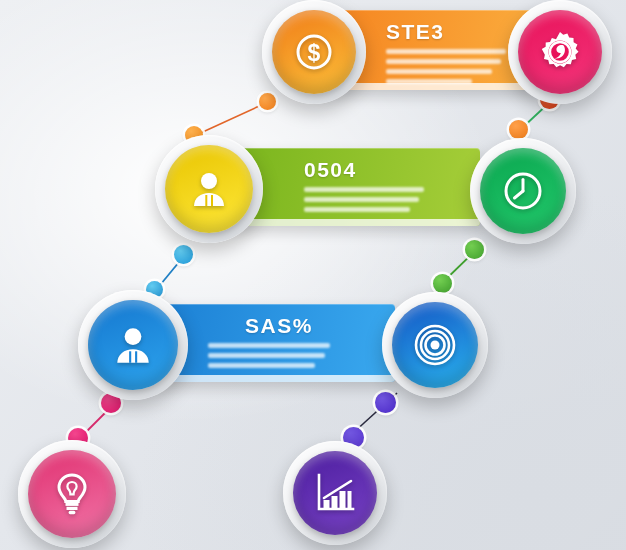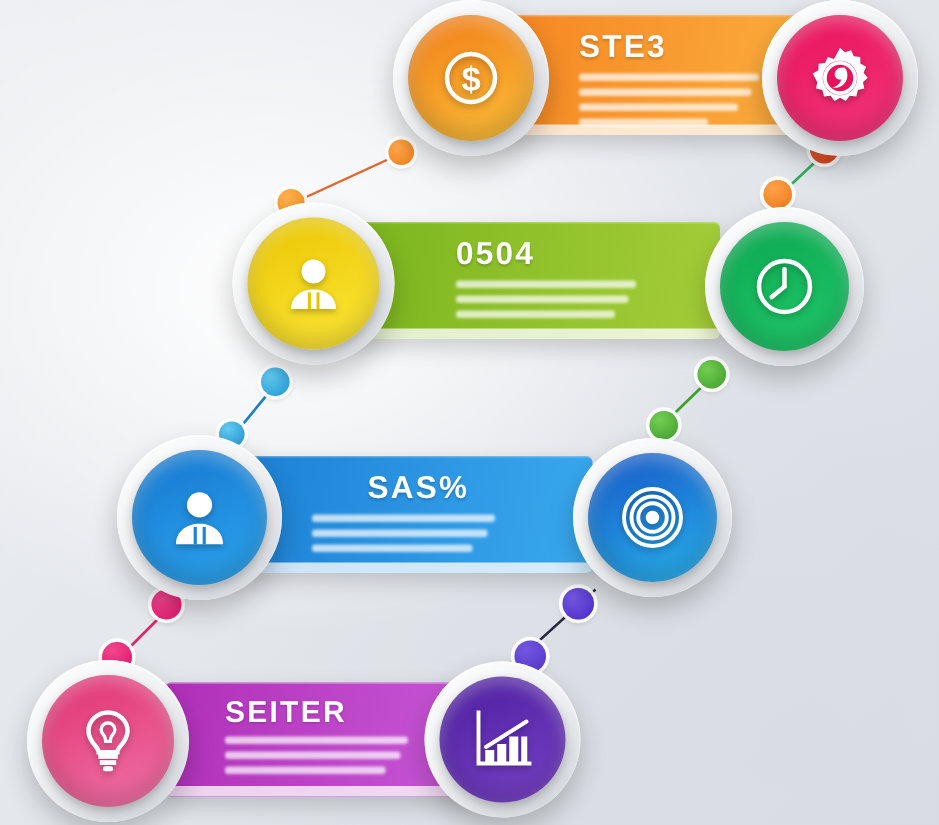--- a/index.html
+++ b/index.html
@@ -217,31 +217,20 @@
           <circle cx="24" cy="24" r="19" fill="none" stroke="#fff" stroke-width="2.6"></circle>
           <circle cx="24" cy="24" r="14" fill="none" stroke="#fff" stroke-width="2.6"></circle>
           <circle cx="24" cy="24" r="9.5" fill="none" stroke="#fff" stroke-width="2.6"></circle>
           <circle cx="24" cy="24" r="4.5" fill="#fff"></circle>
         </svg>
       </div>
     </div>
   </div>
 
   <div class="row" style="left:0; top:0; width:626px; height:550px;">
-    <div class="banner" style="left:110px; top:455px; width:215px; height:76px; background:linear-gradient(100deg,#b02fb8 0%,#c95ad8 100%);">
-      <div class="banner-inner">
-        <div class="banner-title" style="left:40px; top:9px; font-size:20px;">SEITER</div>
-        <div class="blurb" style="left:40px; top:36px; width:122px;">
-          <span class="sr">Lorem ipsum dolor sit amet consectetur adipiscing elit sed do eiusmod tempor incididunt labore.</span>
-          <div class="ln w1"></div>
-            <div class="ln w2"></div>
-            <div class="ln w3"></div>
-        </div>
-      </div>
-    </div>
 
     <div class="medallion" style="left:18px; top:440px; width:108px; height:108px;">
       <div class="disc" style="width:88px; height:88px; background:linear-gradient(160deg,#e03070 0%,#f176a8 100%);">
         <svg width="42" height="44" viewBox="0 0 42 44">
           <path d="M21 3c-7.2 0-13 5.6-13 12.3 0 4.6 2.6 7.6 4.6 10 1.3 1.6 2.2 2.8 2.2 4.2h12.4c0-1.4.9-2.6 2.2-4.2 2-2.4 4.6-5.4 4.6-10C34 8.6 28.2 3 21 3z" fill="none" stroke="#fff" stroke-width="3"></path>
           <path d="M21 10c-2.6 0-4.6 2-4.6 4.4 0 2.1 1.4 3.2 2.2 4.5.6 1 .8 2 .8 3.4h3.2c0-1.4.2-2.4.8-3.4.8-1.3 2.2-2.4 2.2-4.5C25.6 12 23.6 10 21 10z" fill="none" stroke="#fff" stroke-width="2.2"></path>
           <rect x="14.5" y="30.5" width="13" height="3.4" fill="#fff"></rect>
           <rect x="15.5" y="34.8" width="11" height="3.2" fill="#fff"></rect>
           <rect x="17.6" y="38.8" width="6.8" height="3.4" rx="1.6" fill="#fff"></rect>
         </svg>

